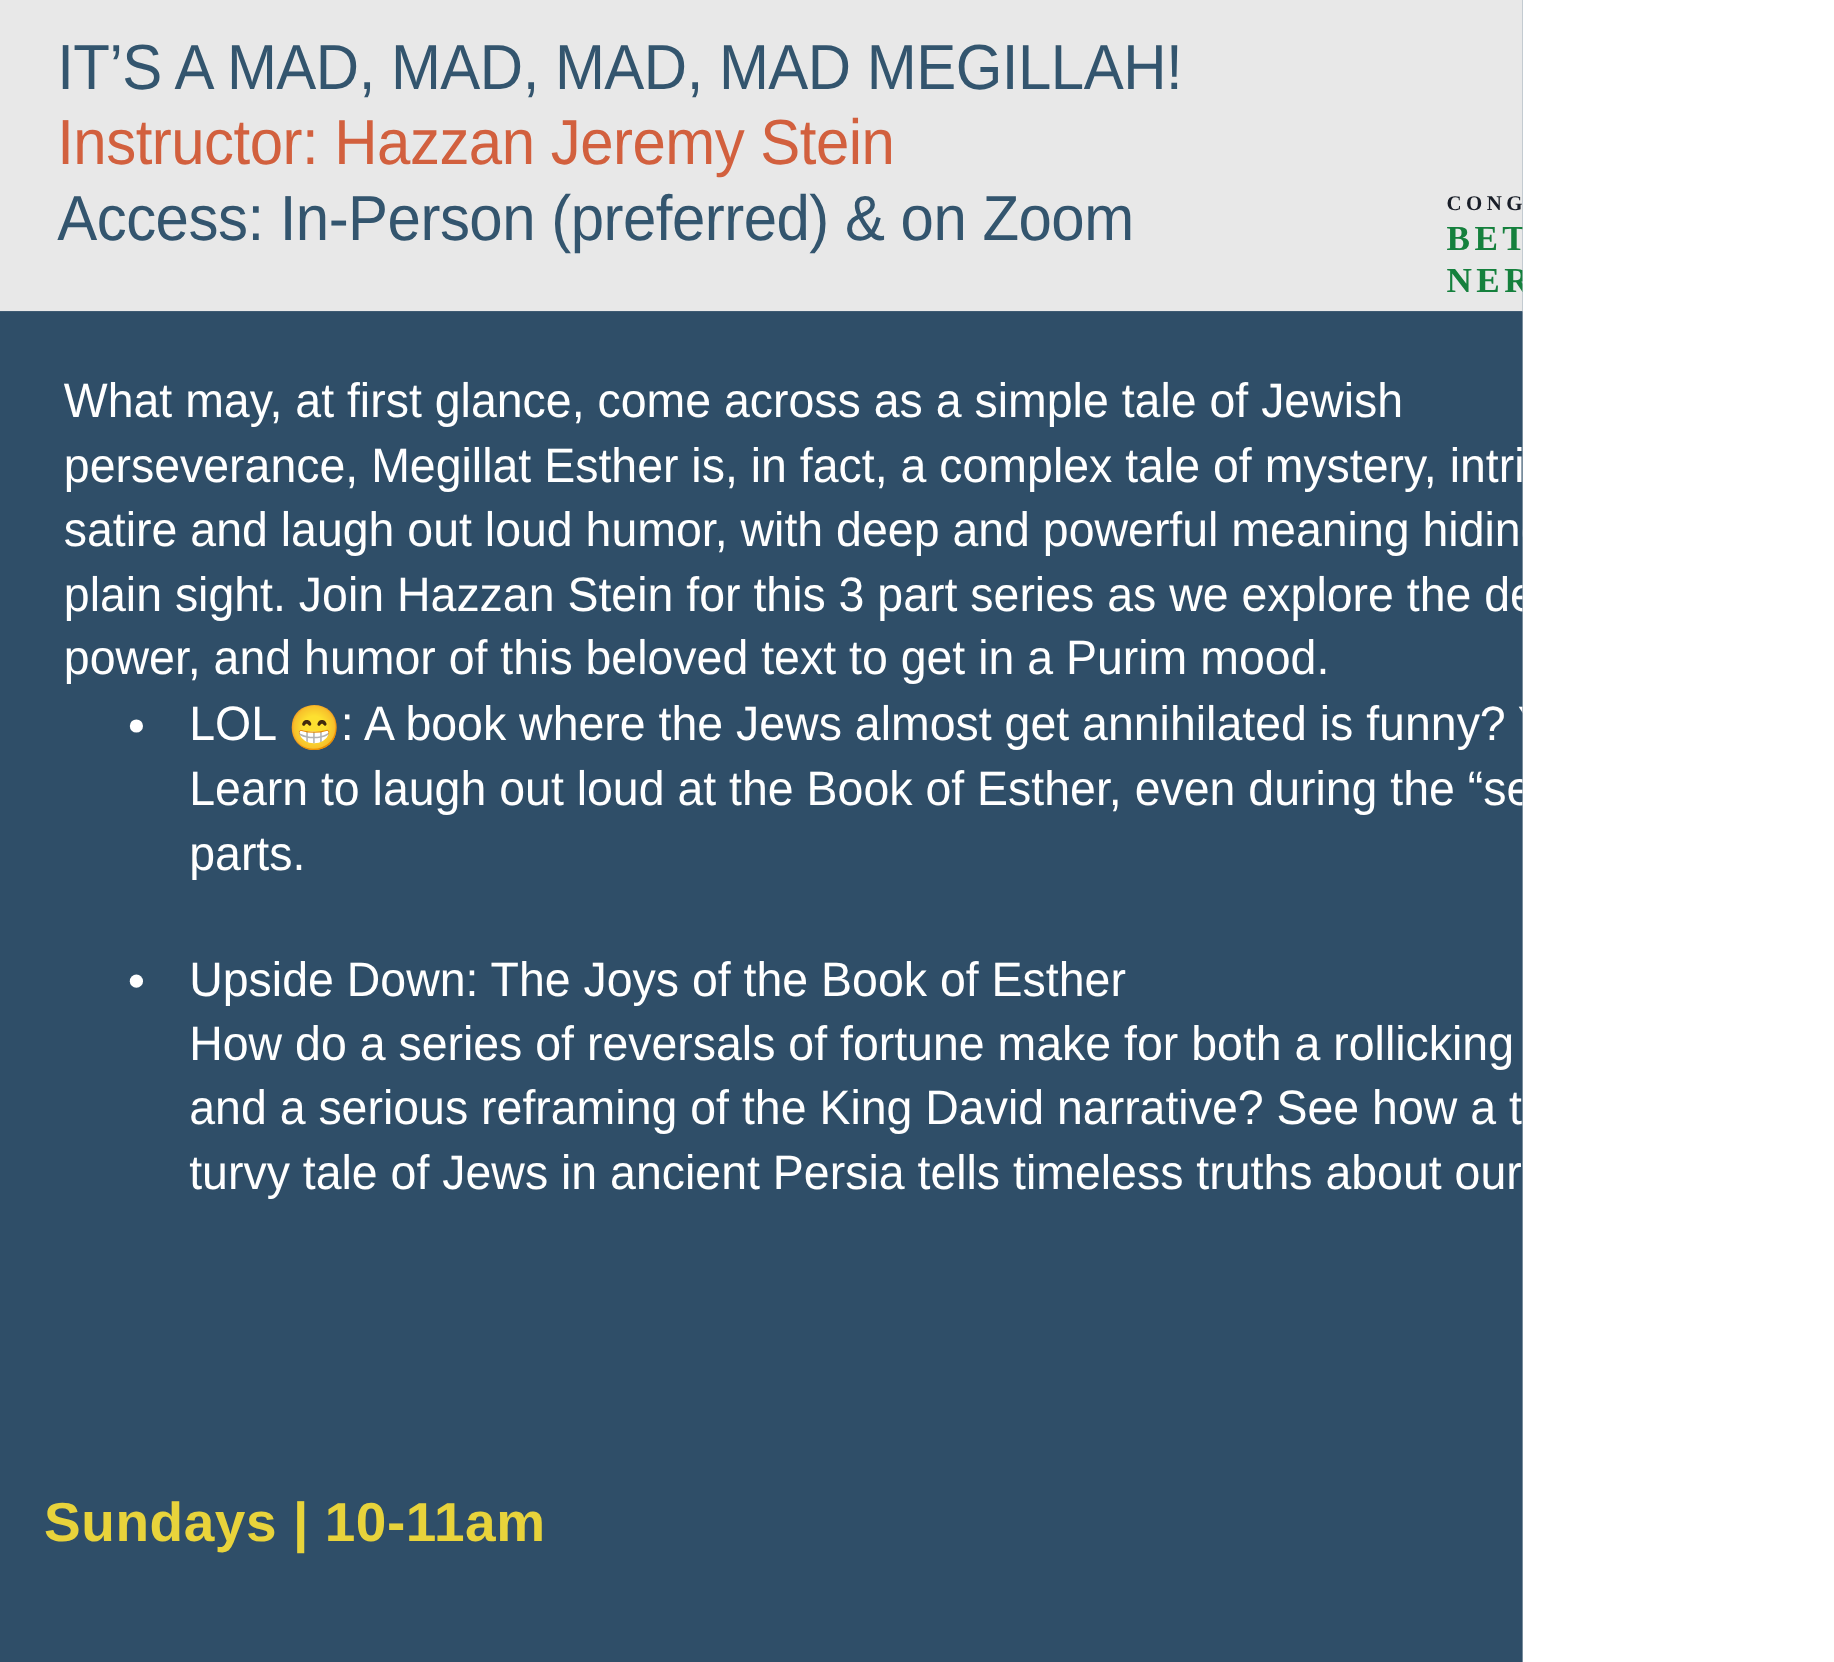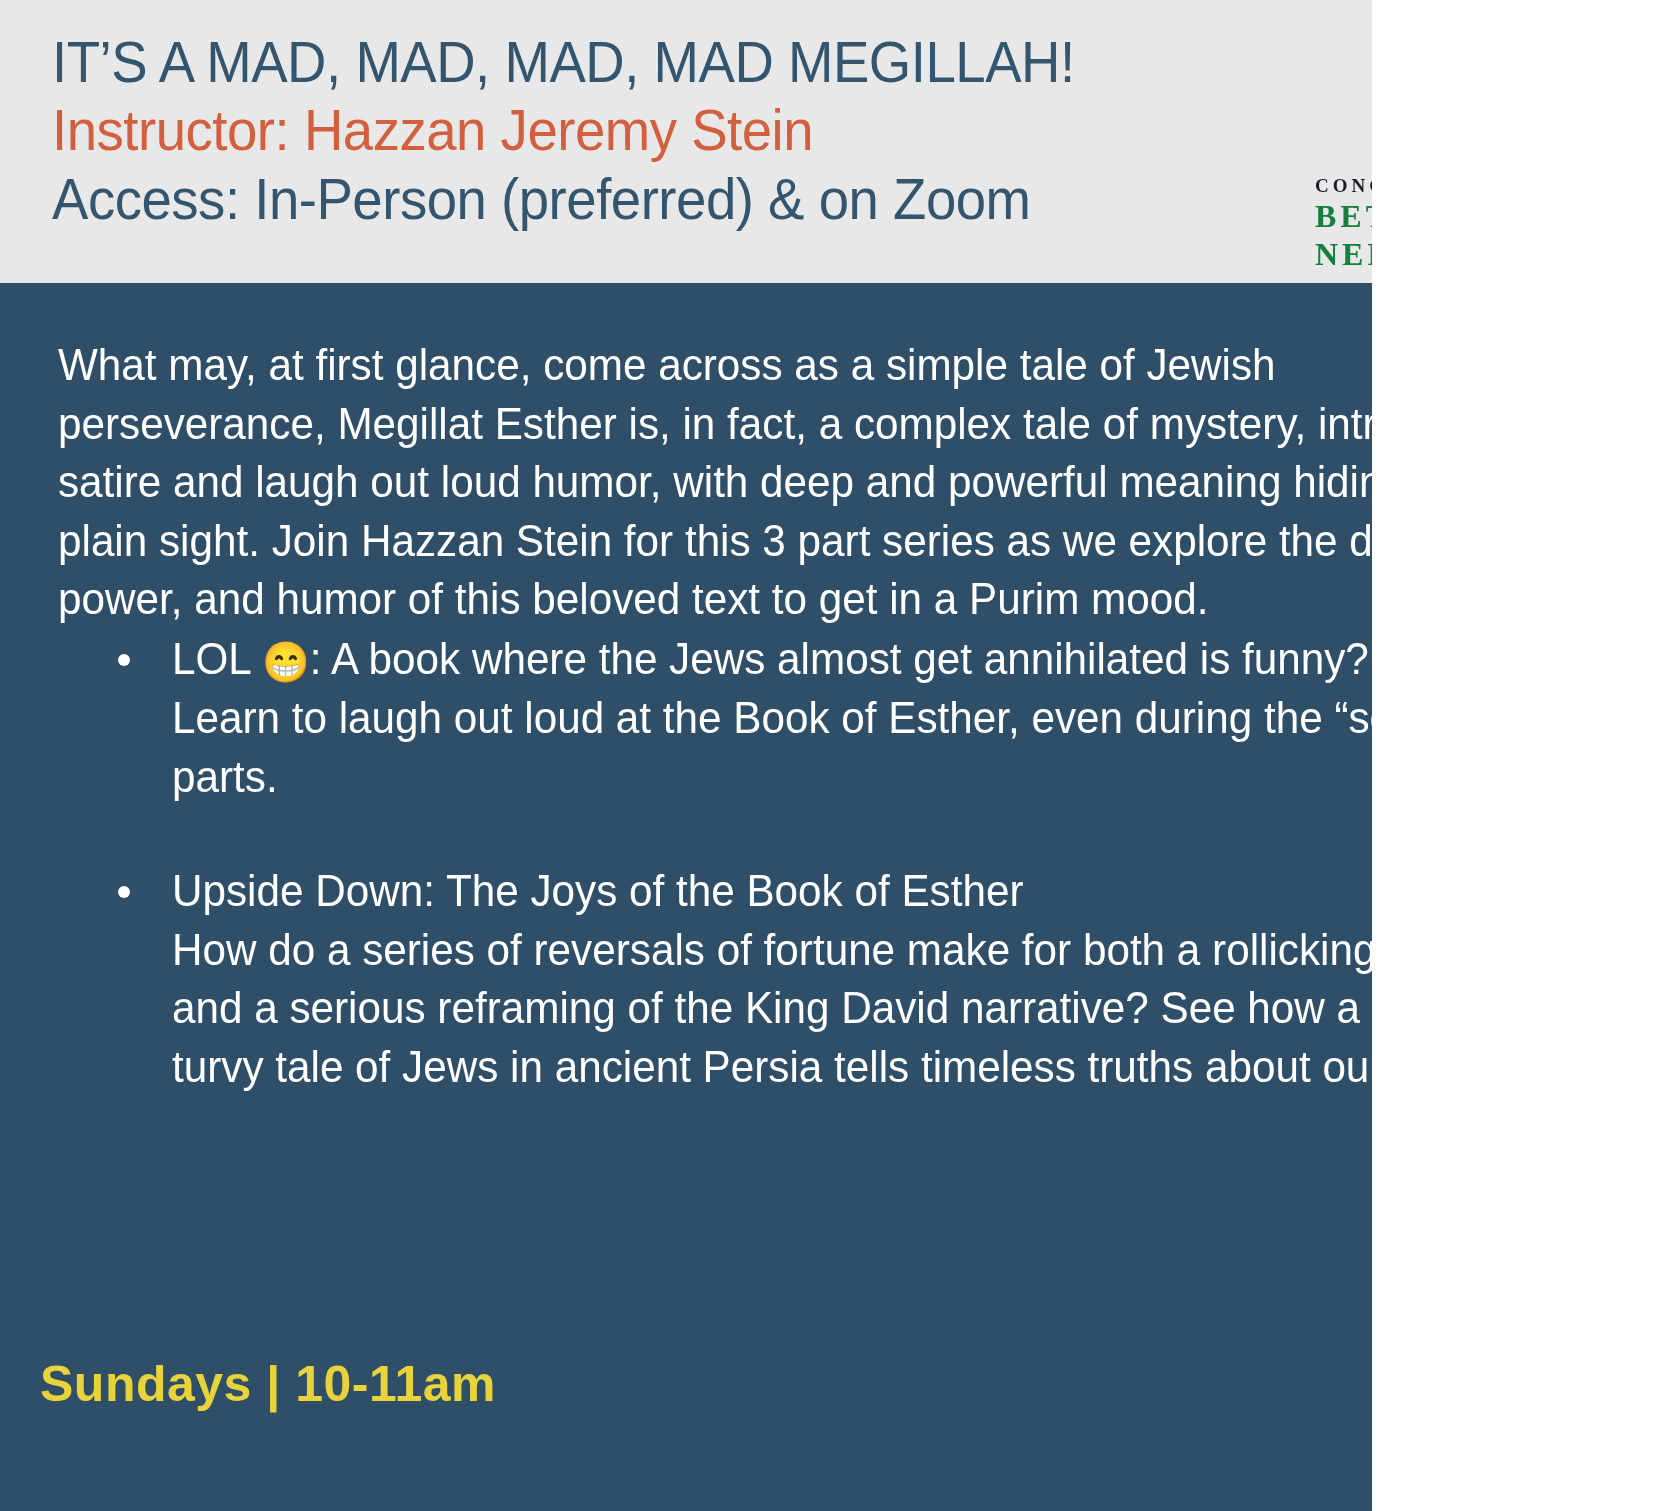--- a/index.html
+++ b/index.html
@@ -7,20 +7,21 @@
     padding: 0;
     background: #ffffff;
   }
   #poster {
     position: relative;
     width: 1372px;
     height: 1511px;
     overflow: hidden;
     font-family: "Liberation Sans", sans-serif;
     background: #2F4E68;
+    padding-left: 12px;
   }
 
   
   .header {
     position: absolute;
     left: 0;
     top: 0;
     width: 1667px;
     height: 283px;
     background: #E8E8E8;

